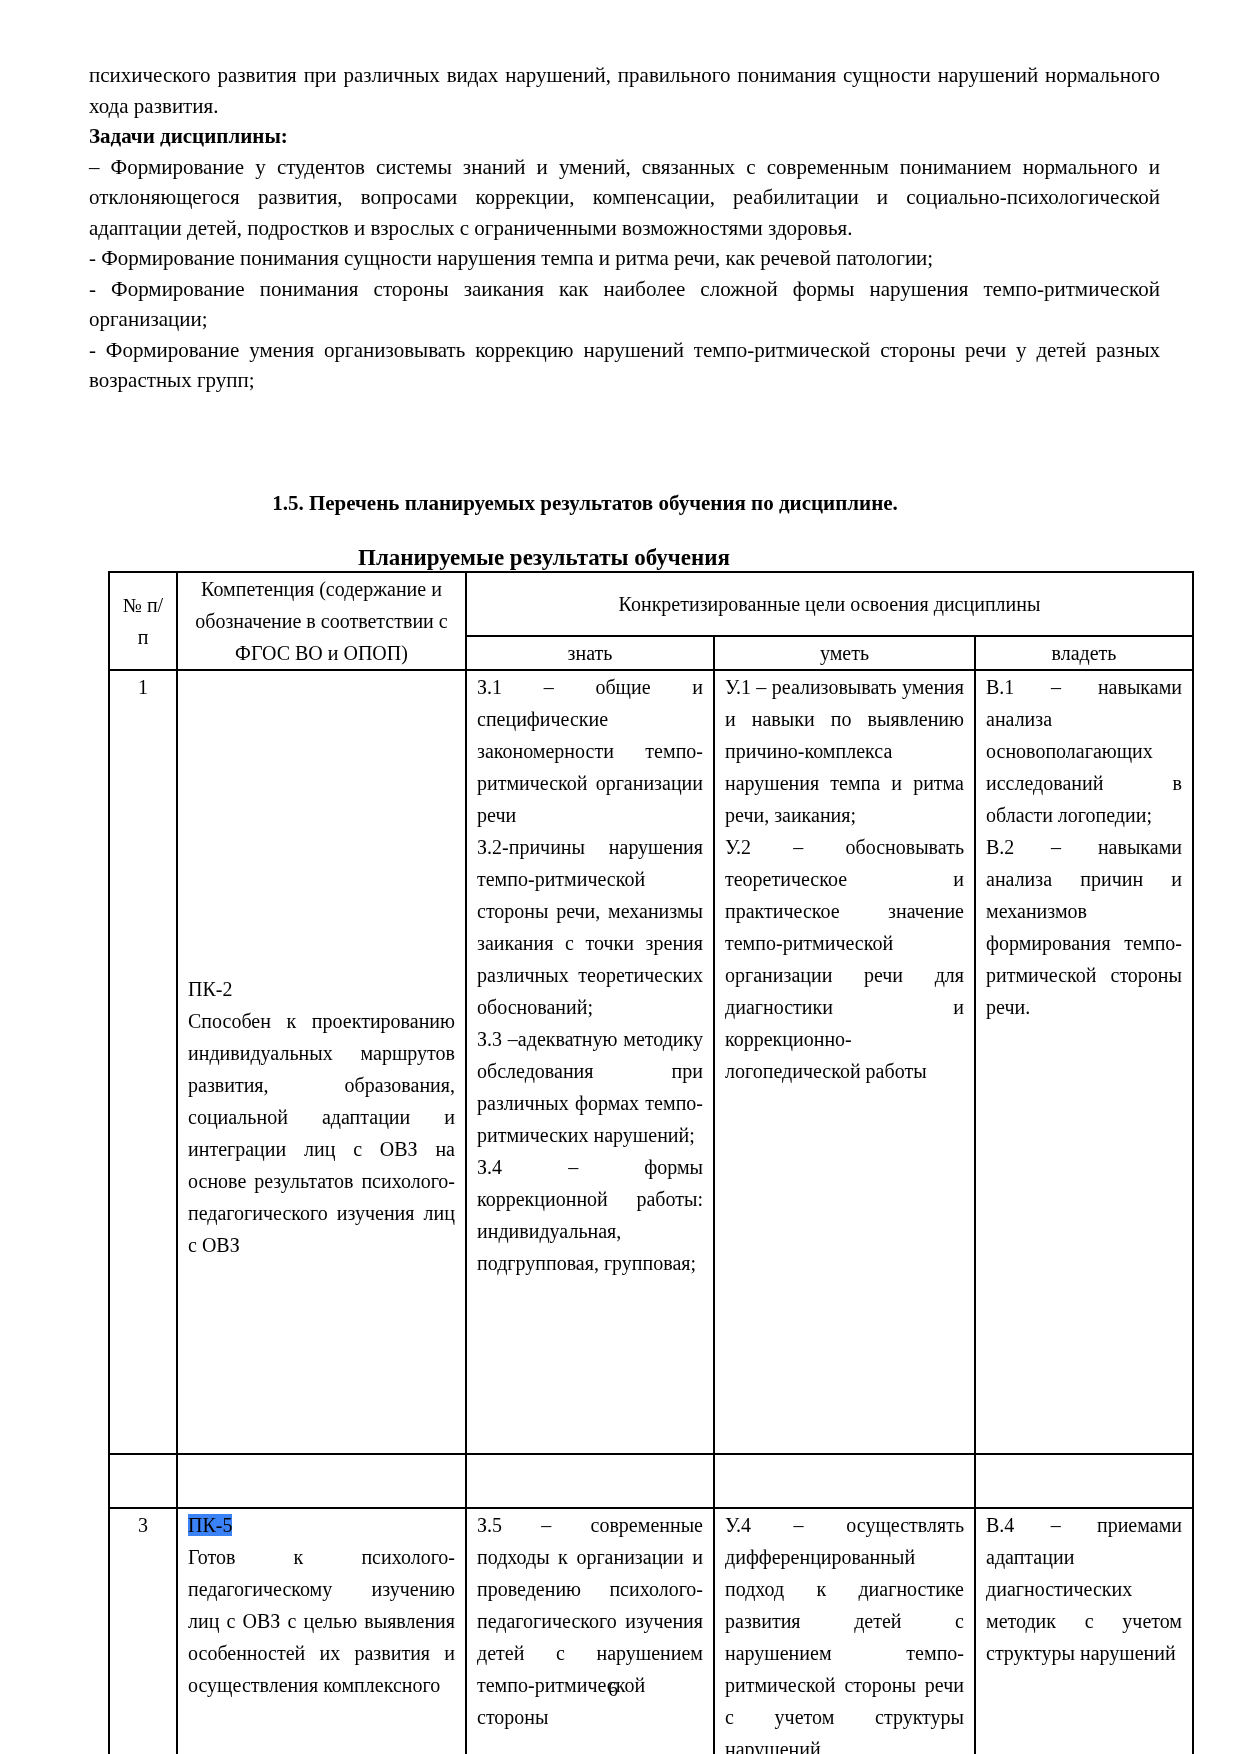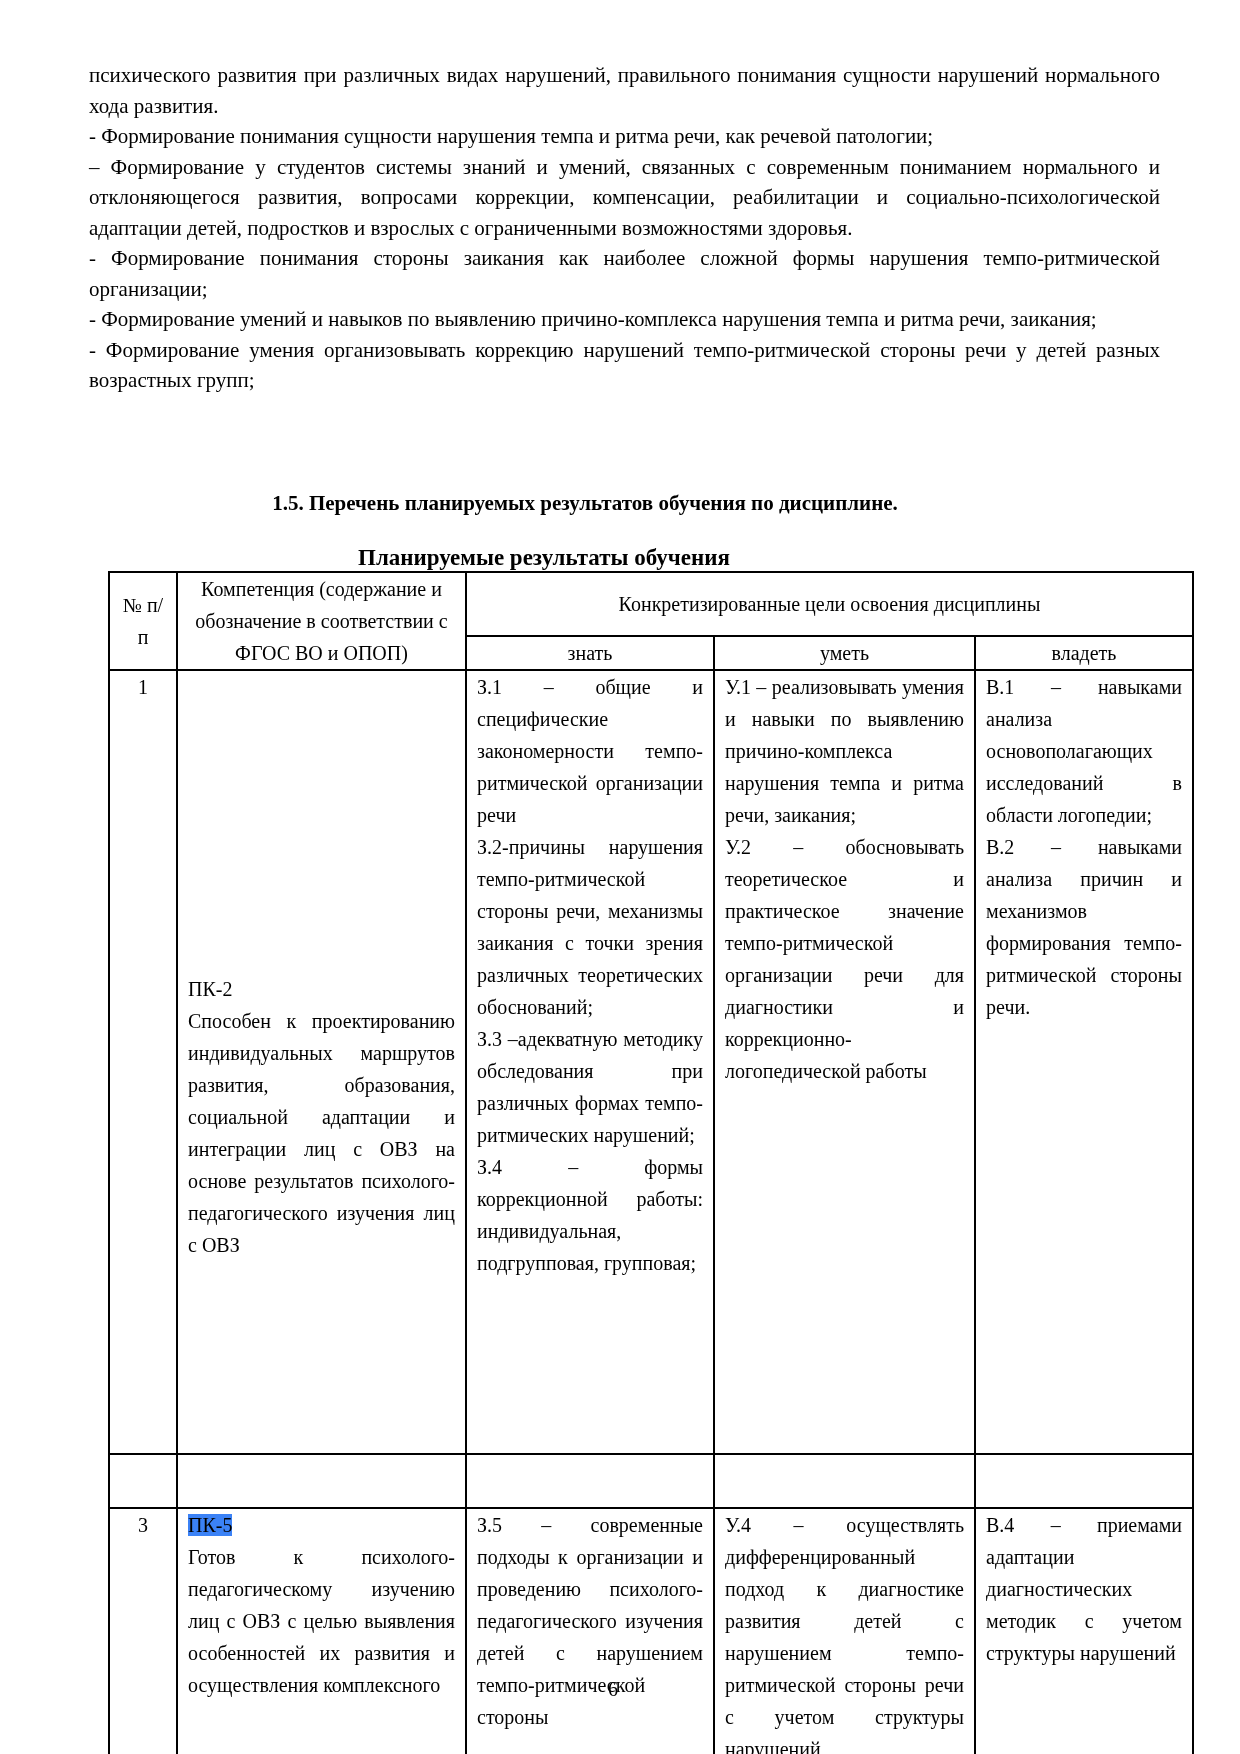--- a/index.html
+++ b/index.html
@@ -27,24 +27,24 @@
     .page-num { position: absolute; left: 0; width: 1240px; top: 1674px; text-align: center; font-size: 20px; margin-left: -7px; }
     .cell-line { display: block; }
   </style>
 </head>
 <body>
 
 <div class="page">
 
   <div class="intro">
     <p>психического развития при различных видах нарушений, правильного понимания сущности нарушений нормального хода развития.</p>
+    <p class="bold">Задачи дисциплины:</p>
+    <p>– Формирование у студентов системы знаний и умений, связанных с современным пониманием нормального и отклоняющегося развития, вопросами коррекции, компенсации, реабилитации и социально-психологической адаптации детей,  подростков и взрослых с ограниченными возможностями здоровья.</p>
     <p>-   Формирование понимания сущности нарушения темпа и ритма речи, как речевой патологии;</p>
-    <p>– Формирование у студентов системы знаний и умений, связанных с современным пониманием нормального и отклоняющегося развития, вопросами коррекции, компенсации, реабилитации и социально-психологической адаптации детей,  подростков и взрослых с ограниченными возможностями здоровья.</p>
     <p>-      Формирование понимания стороны заикания как наиболее сложной формы нарушения темпо-ритмической организации;</p>
-    <p>-      Формирование умений и навыков по выявлению причино-комплекса нарушения темпа и ритма речи, заикания;</p>
     <p>-        Формирование умения организовывать коррекцию нарушений темпо-ритмической стороны речи у детей разных возрастных групп;</p>
   </div>
 
   <div class="sec-title">1.5. Перечень планируемых результатов обучения по дисциплине.</div>
 
   <div class="tbl-caption">Планируемые результаты обучения</div>
 
   <table class="res">
     <colgroup>
       <col style="width:68px">

